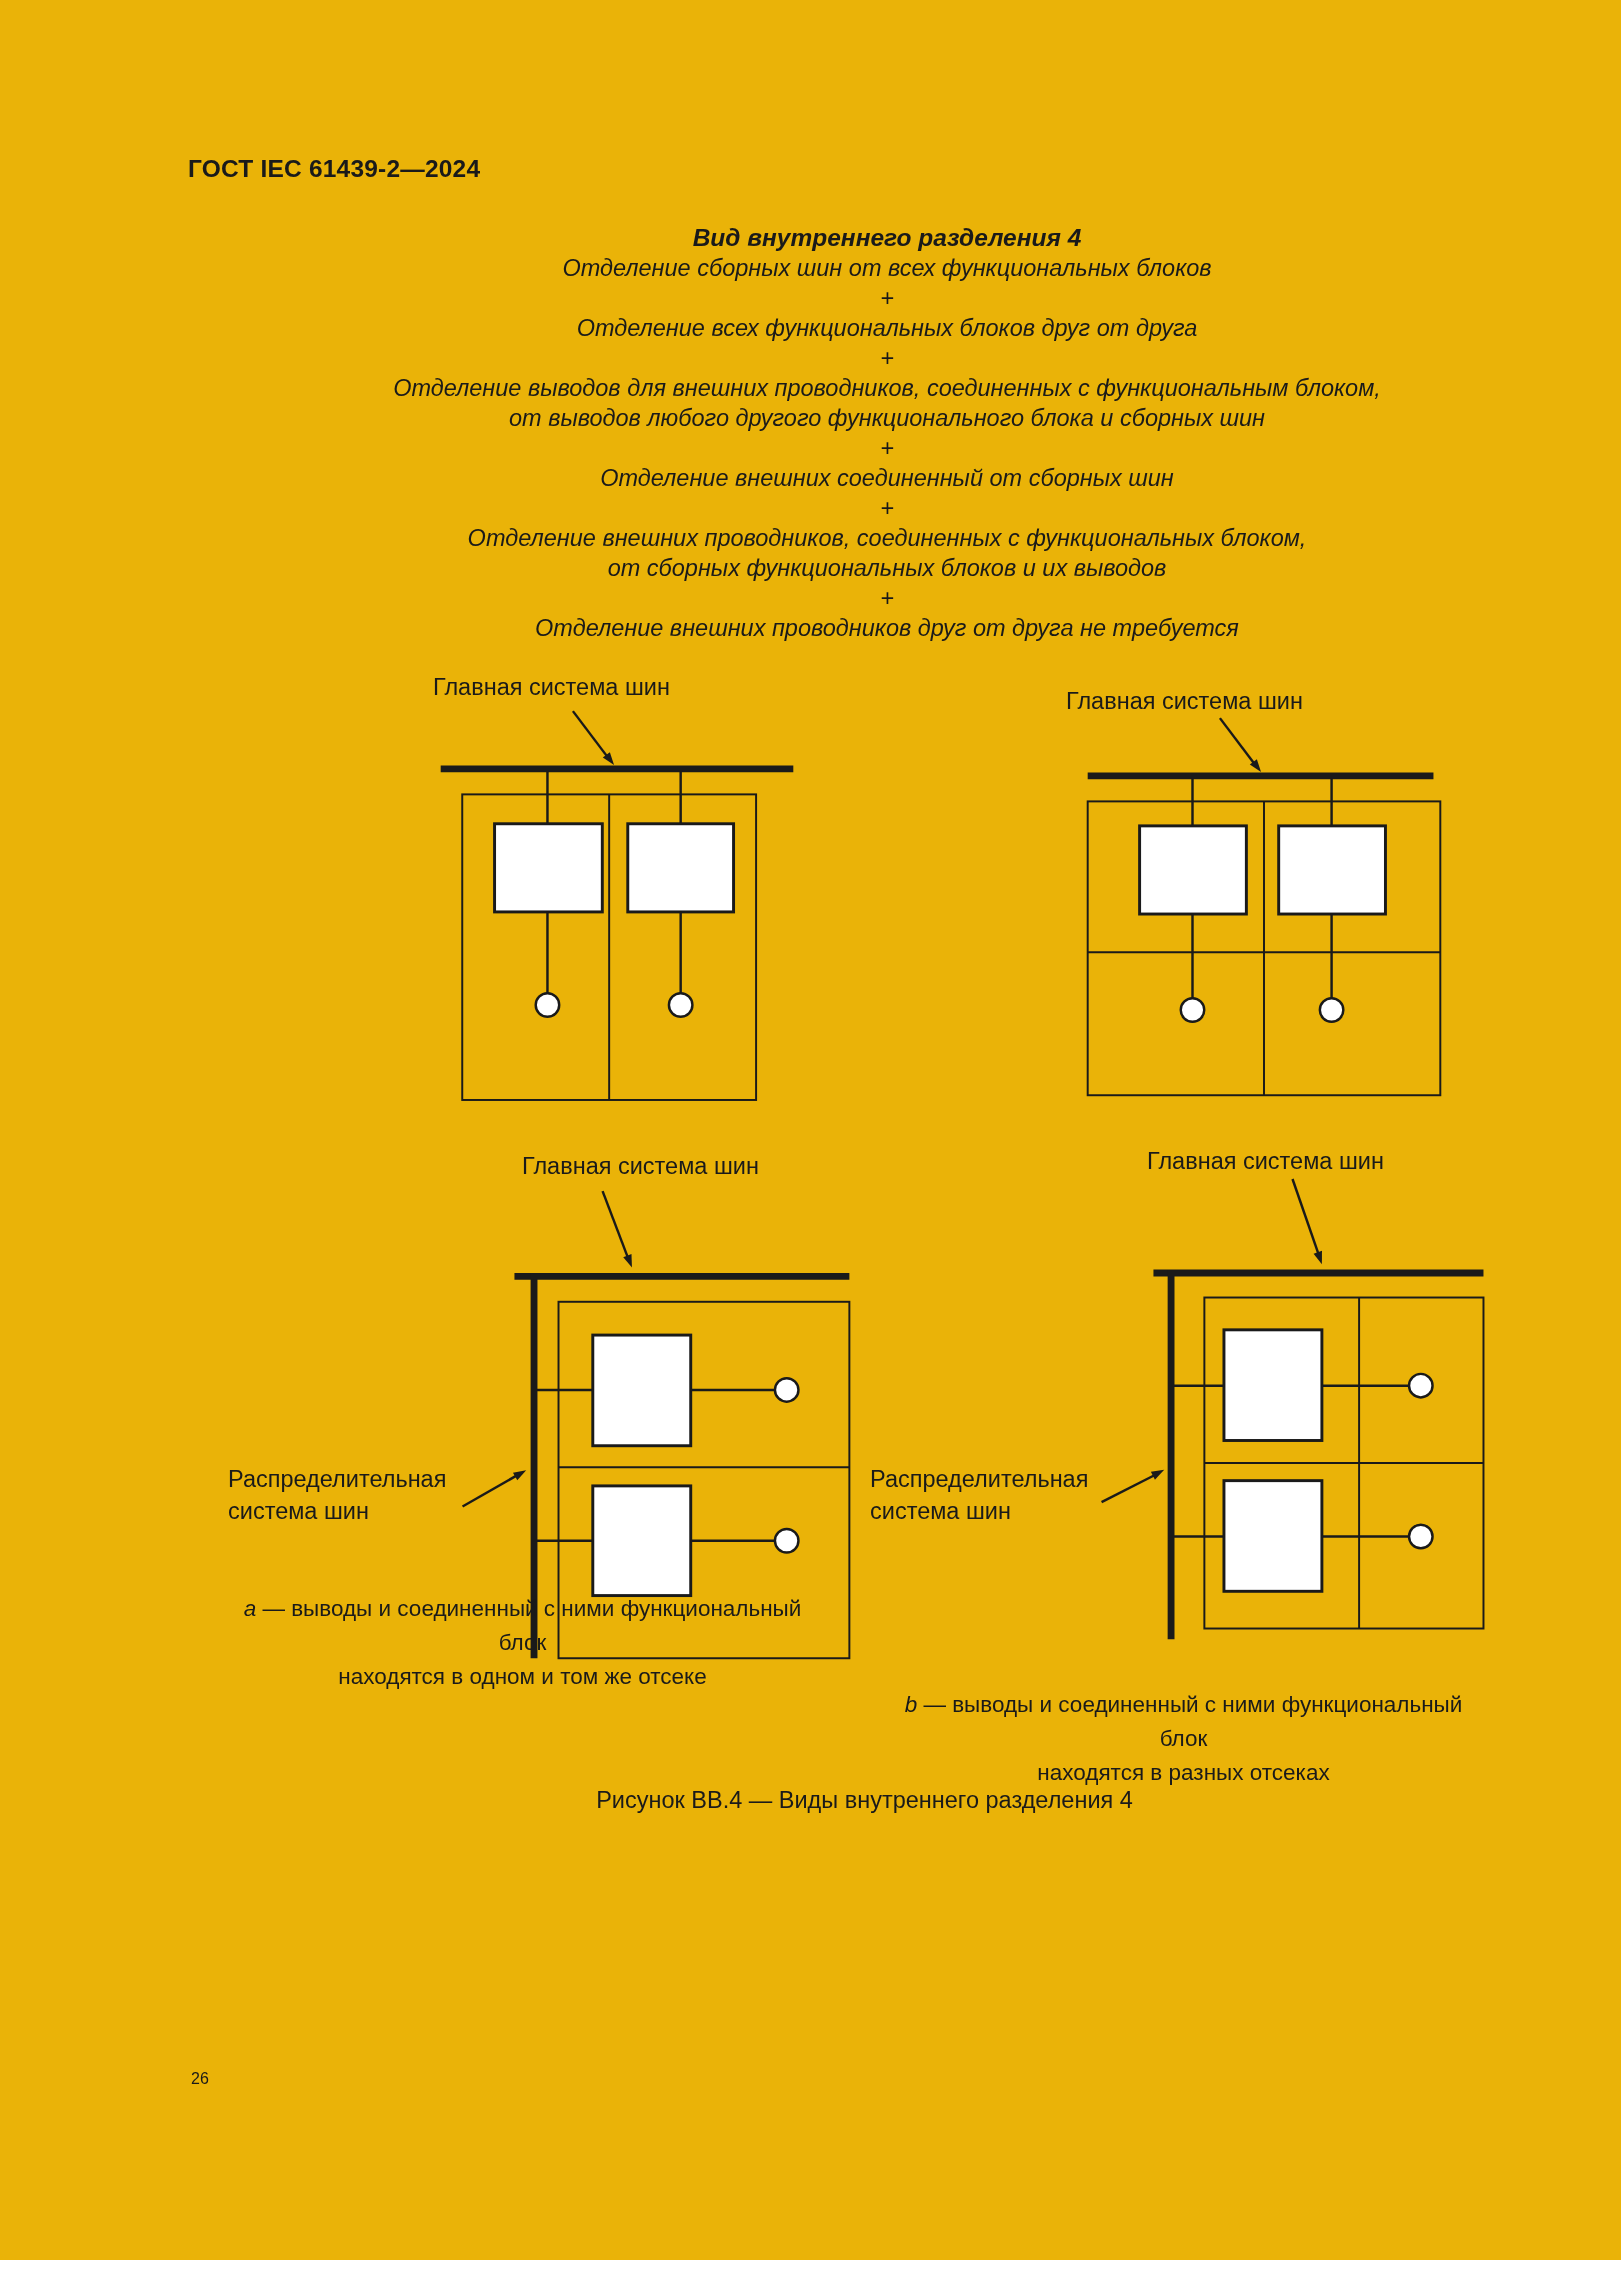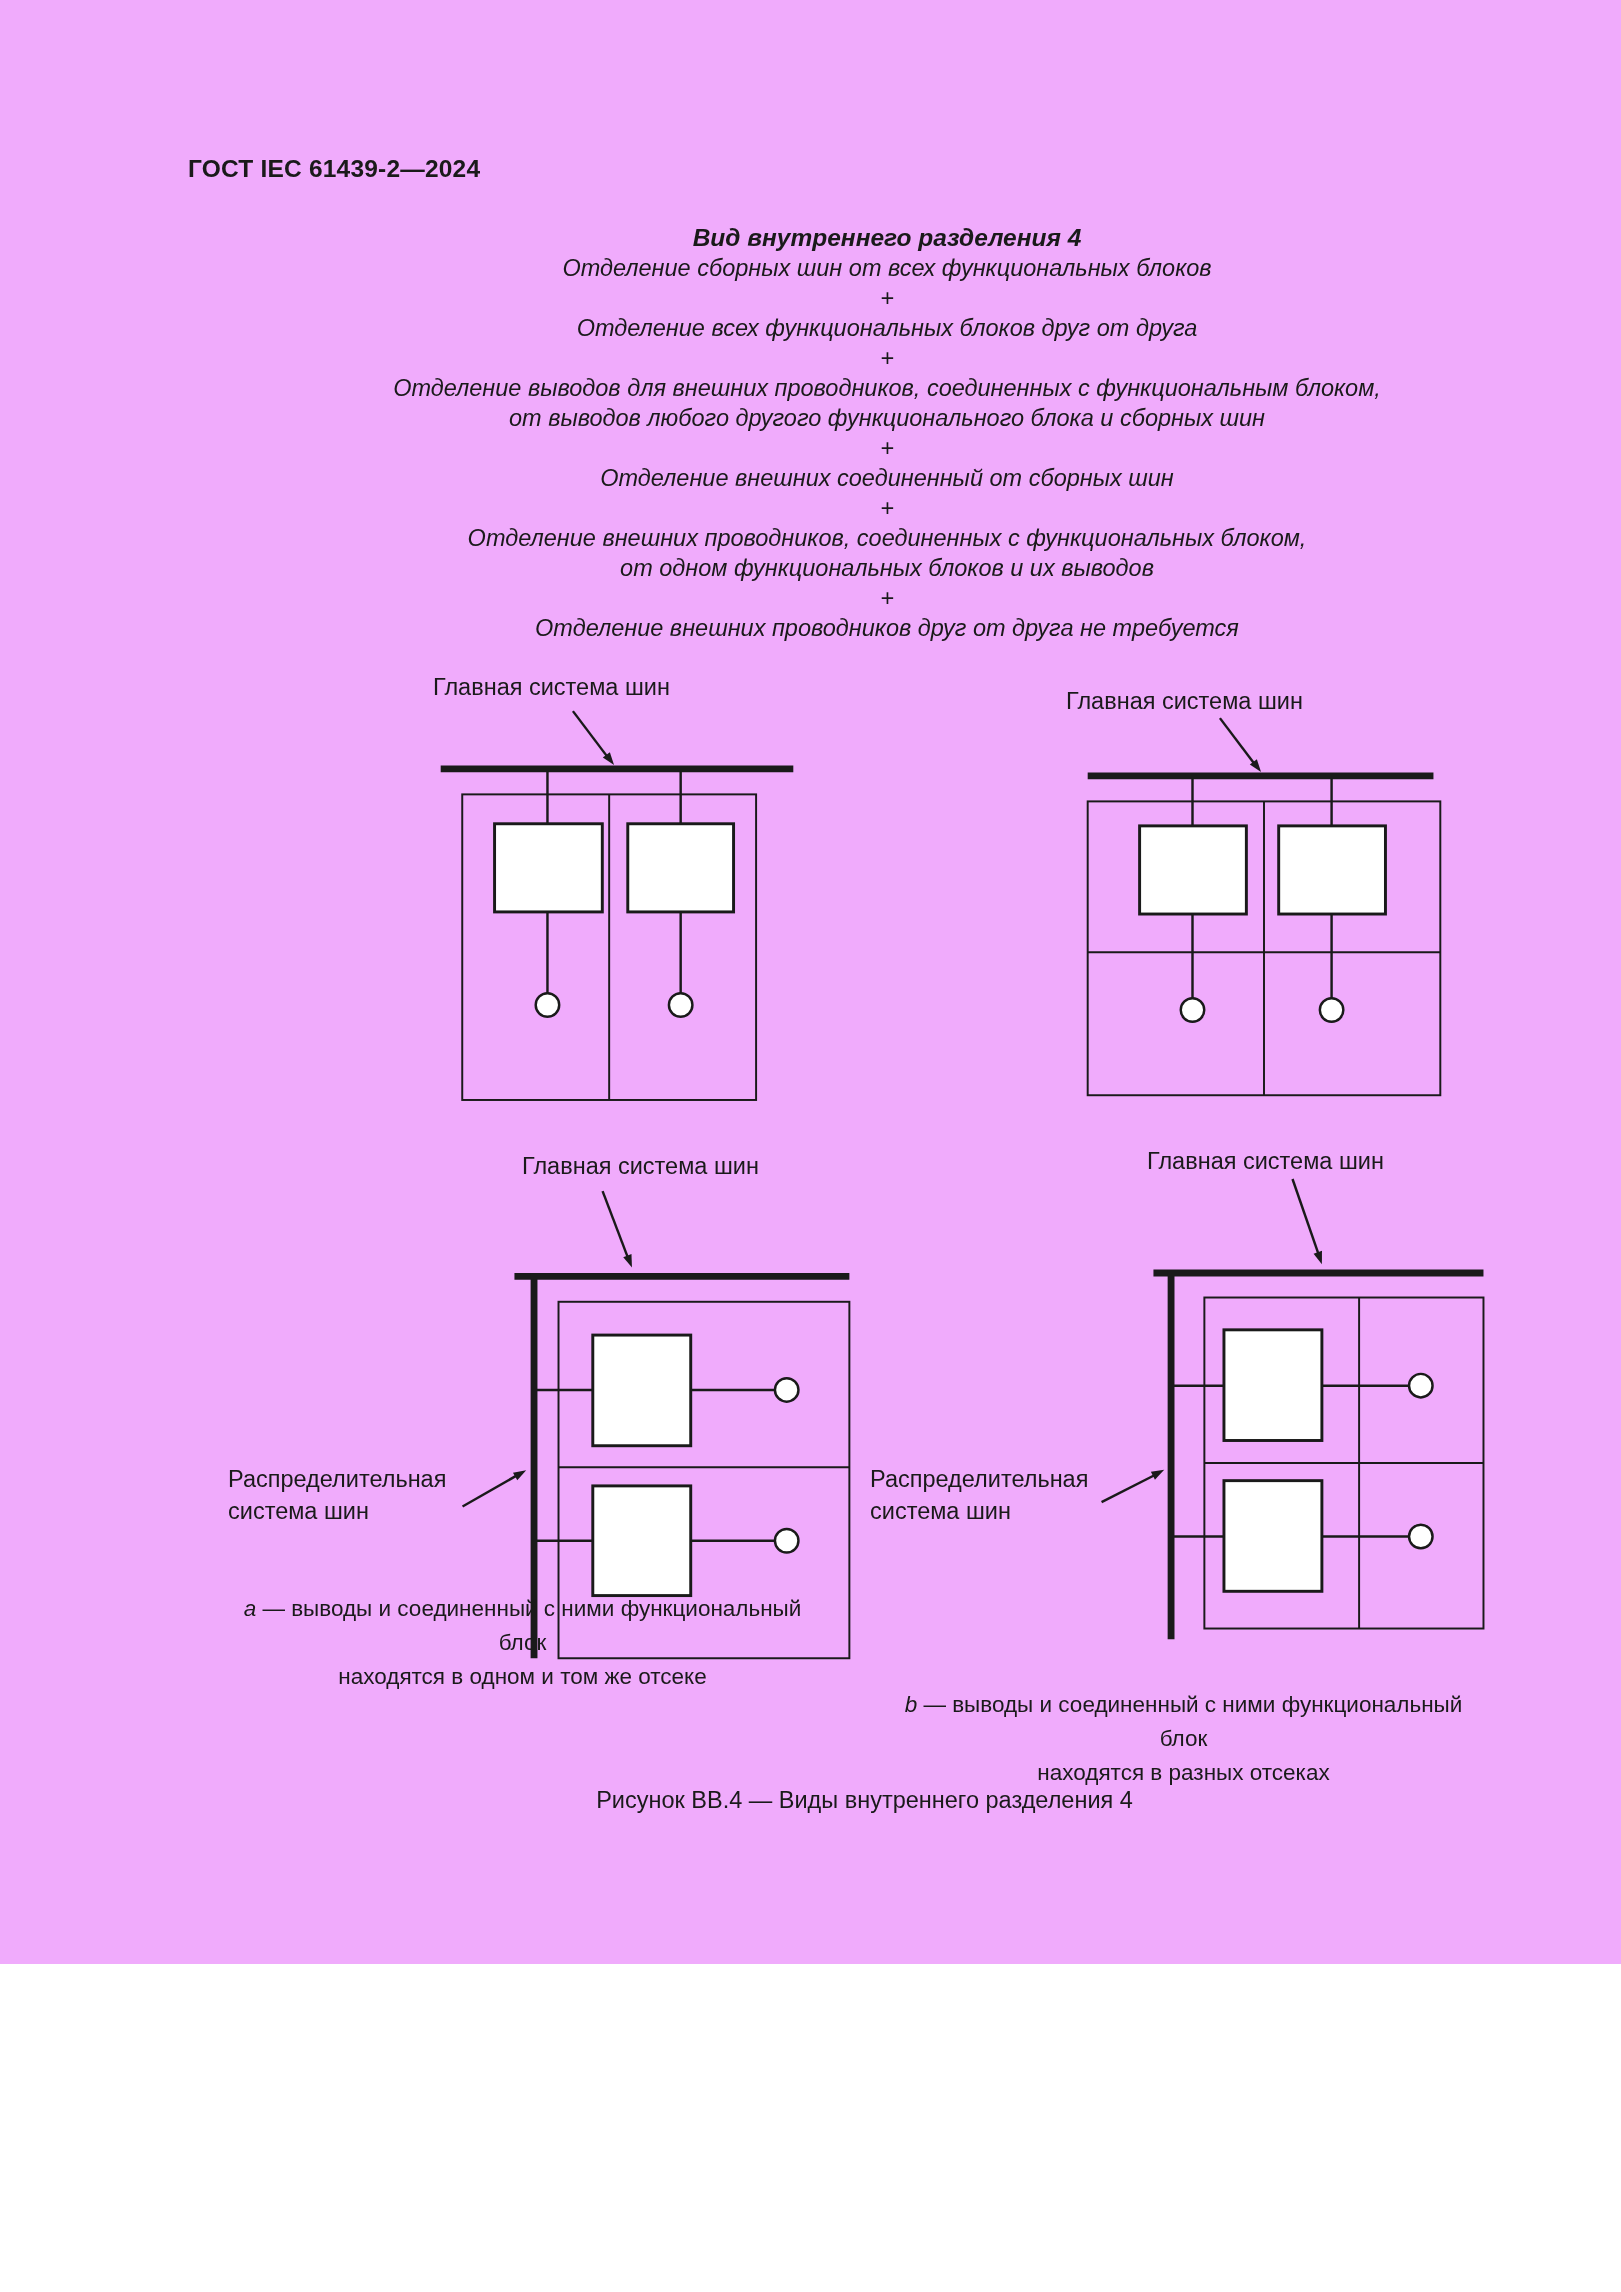--- a/index.html
+++ b/index.html
@@ -1,20 +1,20 @@
 <!DOCTYPE html>
 <html><head>
 <meta charset="utf-8">
 <style>
   html, body { margin:0; padding:0; background:#ffffff; }
   .page {
     position: relative;
     width: 1621px;
-    height: 1964px;
-    background: #f0abfc;
+    height: 2260px;
+    background: #eab308;
     font-family: "Liberation Sans", "DejaVu Sans", sans-serif;
     color: #1a1a1a;
     overflow: hidden;
   }
   .doc-header {
     position: absolute; left: 188px; top: 155px;
     font-size: 24.5px; font-weight: bold; letter-spacing: 0.2px;
   }
   .sep-block {
     position: absolute; left: 152px; top: 223px; width: 1470px;
@@ -52,21 +52,21 @@
     <div>Отделение сборных шин от всех функциональных блоков</div>
     <div>+</div>
     <div>Отделение всех функциональных блоков друг от друга</div>
     <div>+</div>
     <div>Отделение выводов для внешних проводников, соединенных с функциональным блоком,</div>
     <div>от выводов любого другого функционального блока и сборных шин</div>
     <div>+</div>
     <div>Отделение внешних соединенный от сборных шин</div>
     <div>+</div>
     <div>Отделение внешних проводников, соединенных с функциональных блоком,</div>
-    <div>от одном функциональных блоков и их выводов</div>
+    <div>от сборных функциональных блоков и их выводов</div>
     <div>+</div>
     <div>Отделение внешних проводников друг от друга не требуется</div>
   </div>
 
   <div class="diagram-label" style="left:433px; top:674px;">Главная система шин</div>
 
   <svg class="diagram" style="left:426px; top:706px;" width="382" height="404" viewBox="0 0 390 412">
     <line x1="150" y1="5" x2="187" y2="54" stroke="#1a1a1a" stroke-width="2.5"></line>
     <polygon points="192,60 180.5,52.4 187.7,47" fill="#1a1a1a"></polygon>
     <line x1="15" y1="64" x2="375" y2="64" stroke="#1a1a1a" stroke-width="7"></line>

